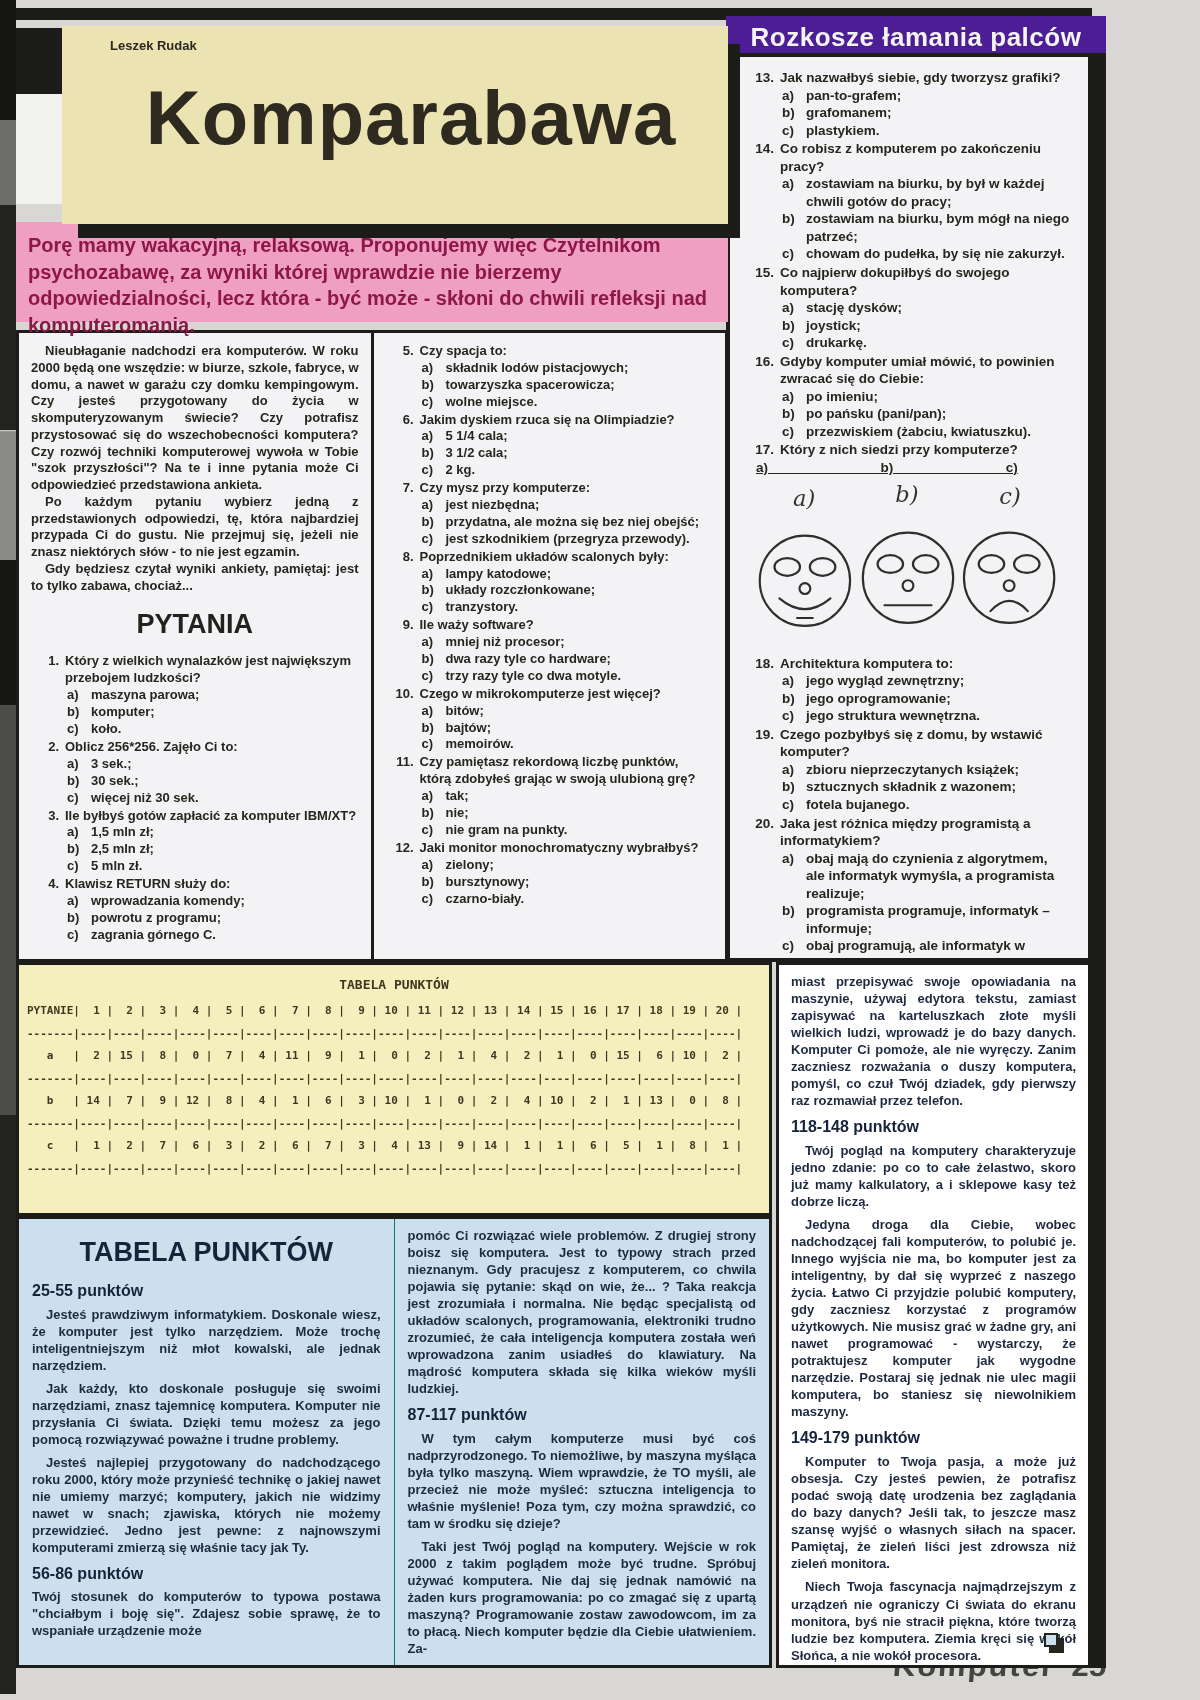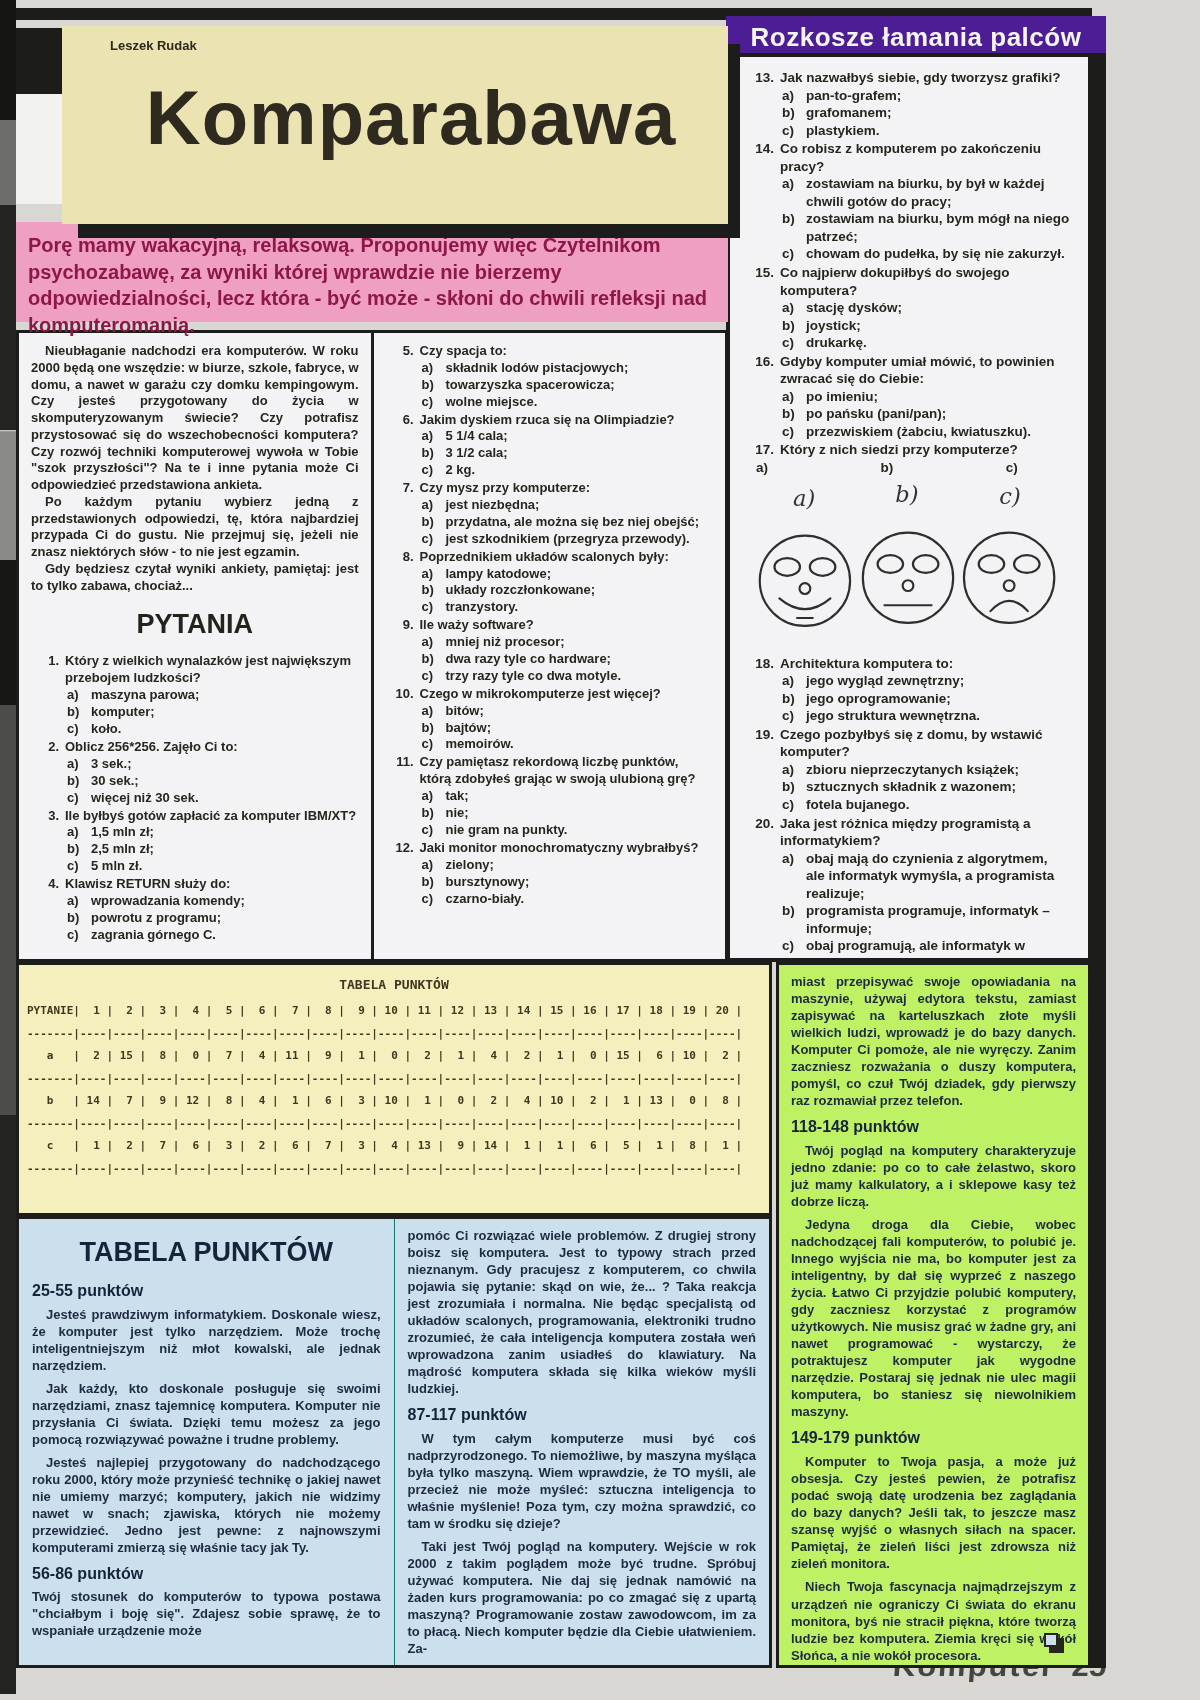--- a/index.html
+++ b/index.html
@@ -34,37 +34,37 @@
   .pytania{text-align:center;font-size:27px;font-weight:bold;color:#23231d;margin:15px 0 13px;}
 
   .question{margin:0 0 1px 0;font-size:13px;line-height:1.3;color:#26261f;font-weight:bold;}
   .right-qbox .question{font-size:13.5px;}
   .q-head{display:flex;}
   .q-num{flex:none;width:28px;text-align:right;margin-right:6px;}
   .q-text{flex:1;}
   .answer{display:flex;padding-left:36px;}
   .a-letter{flex:none;width:24px;}
   .a-text{flex:1;}
-  .options-line{white-space:pre;padding-left:10px;font-weight:bold;}
+  .options-line{white-space:pre;padding-left:10px;font-weight:bold;text-decoration:underline;}
 
   .faces-wrap{margin:4px 0 6px 0;}
   .faces-wrap svg{display:block;width:100%;height:168px;}
   .face-stroke{fill:none;stroke:#2e2e2c;stroke-width:2.2;stroke-linecap:round;}
   .face-label{font-family:"DejaVu Serif",serif;font-style:italic;font-size:23px;fill:#333;}
 
   
   .score-box{position:absolute;left:16px;top:962px;width:756px;height:254px;background:#f4efbc;border:3px solid #1c1c1a;box-sizing:border-box;padding:12px 8px 6px 8px;z-index:1;}
   .score-title{text-align:center;font-family:"DejaVu Sans Mono",monospace;font-size:13px;font-weight:bold;color:#3e3820;margin-bottom:8px;}
   .score-grid{font-family:"DejaVu Sans Mono",monospace;font-size:11px;line-height:2.05;font-weight:bold;color:#3e3820;margin:0;}
 
   
   .bottom-left{position:absolute;left:16px;top:1216px;width:756px;height:452px;background:#cbdfec;border:3px solid #1c1c1a;box-sizing:border-box;display:flex;z-index:1;}
   .res-col{flex:1;padding:8px 13px;overflow:hidden;}
   .res-col + .res-col{border-left:1px solid #0f766e;}
-  .bottom-right{position:absolute;left:776px;top:962px;width:330px;height:706px;background:#bef264;border:3px solid #1c1c1a;border-right-width:18px;box-sizing:border-box;padding:8px 12px;overflow:hidden;z-index:1;}
+  .bottom-right{position:absolute;left:776px;top:962px;width:330px;height:706px;background:#ffffff;border:3px solid #1c1c1a;border-right-width:18px;box-sizing:border-box;padding:8px 12px;overflow:hidden;z-index:1;}
 
   .results-heading{text-align:center;font-size:27px;font-weight:bold;color:#15233b;margin:10px 0 14px;}
   .sub-head{font-size:16px;font-weight:bold;color:#15233b;margin:9px 0 5px;}
   .para{font-size:13px;line-height:1.31;font-weight:bold;color:#1e2a40;text-align:justify;text-indent:14px;margin:6px 0 0;}
   .para.cont{text-indent:0;margin-top:0;}
 
   .end-icon{position:absolute;right:24px;bottom:12px;width:15px;height:15px;background:#26261f;}
   .end-icon::before{content:"";position:absolute;left:-5px;top:-5px;width:10px;height:10px;background:#cbdfec;border:2px solid #26261f;}
 
   

